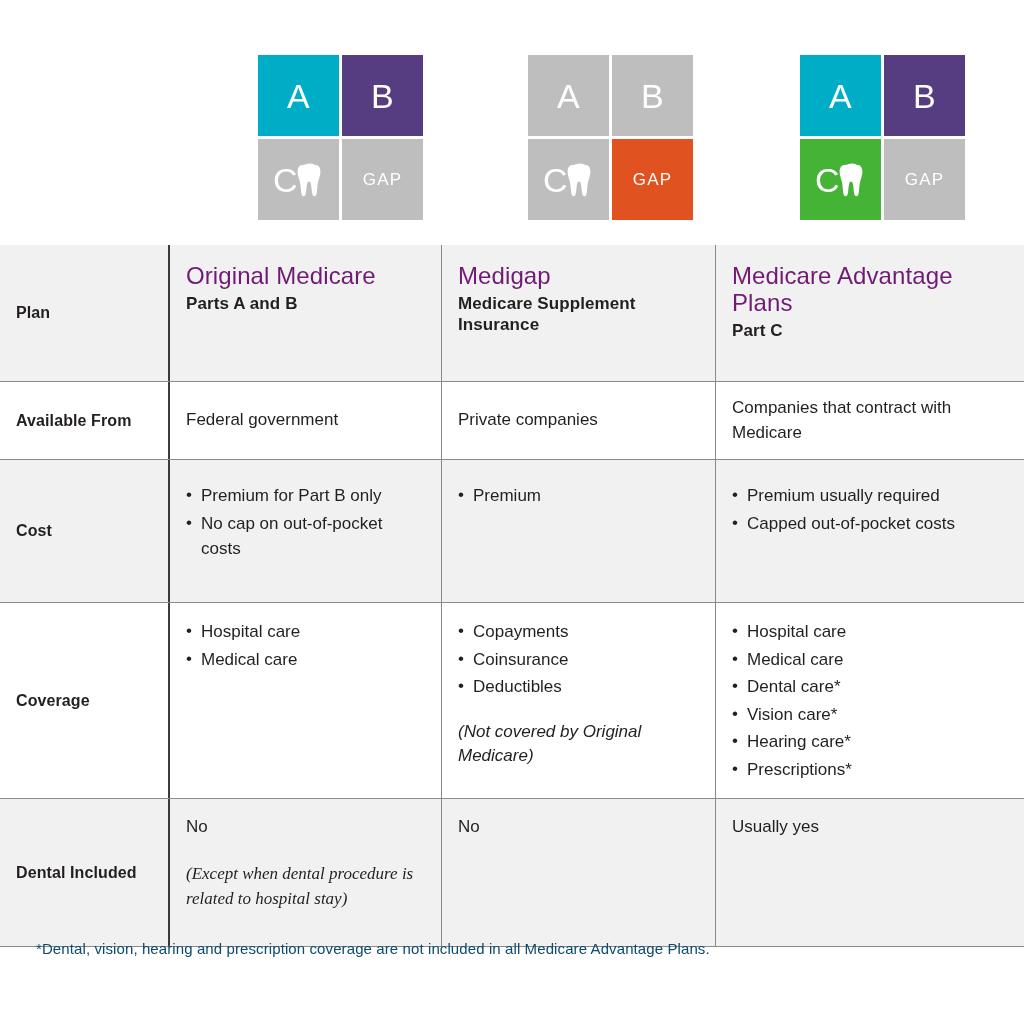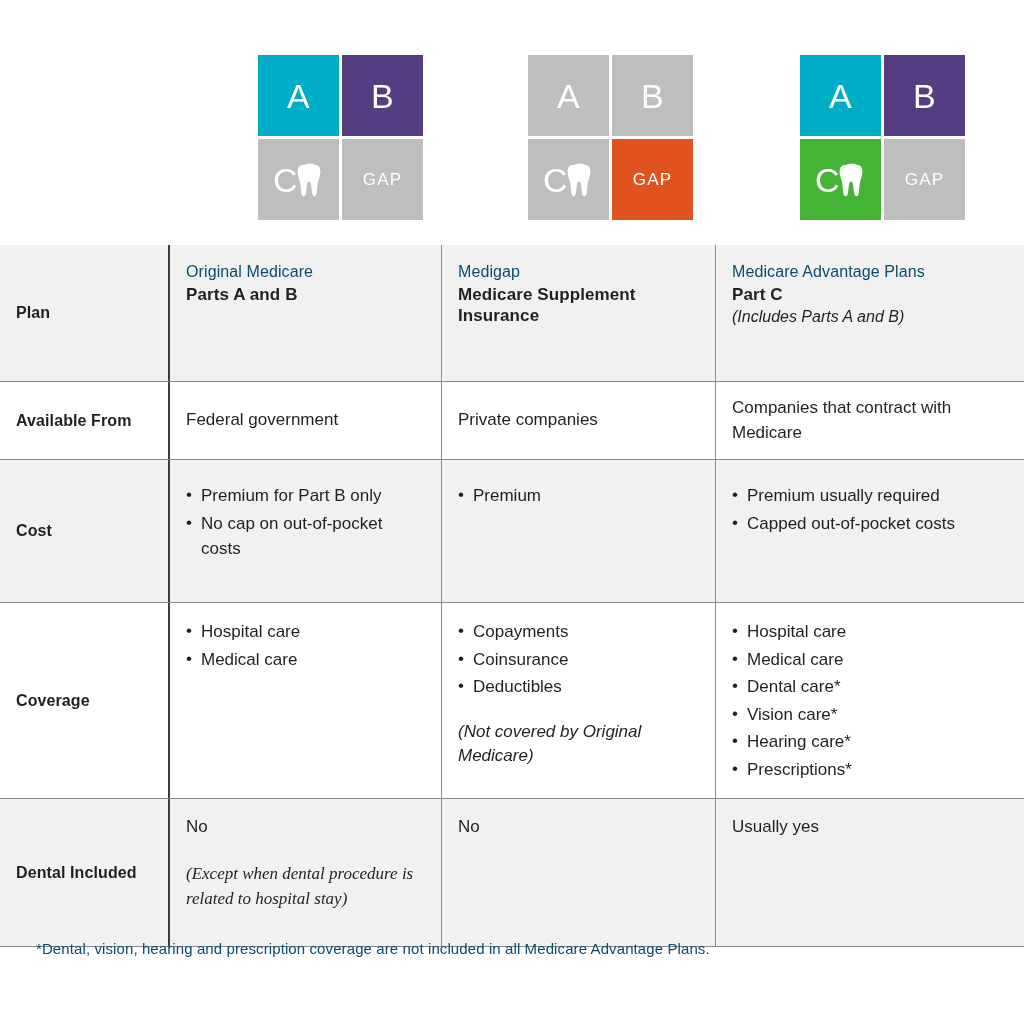--- a/index.html
+++ b/index.html
@@ -102,22 +102,22 @@
   .cell.c2 { width: 274px; border-left: 1px solid #8a8a8a; }
   .cell.c3 { width: 288px; border-left: 1px solid #8a8a8a; }
 
   .row-header .cell.c1,
   .row-header .cell.c2,
   .row-header .cell.c3 { padding-top: 18px; }
 
   .row-header { min-height: 137px; }
 
   .title-green {
-    color: #0c4a6e;
-    font-size: 16px;
+    color: #701a75;
+    font-size: 24px;
     font-weight: 400;
     line-height: 1.12;
     letter-spacing: 0.1px;
   }
   .sub-bold {
     font-size: 17px;
     font-weight: bold;
     margin-top: 3px;
     line-height: 1.25;
     letter-spacing: 0.1px;
@@ -257,21 +257,20 @@
         <div class="title-green">Original Medicare</div>
         <div class="sub-bold">Parts A and B</div>
       </div>
       <div class="cell c2">
         <div class="title-green">Medigap</div>
         <div class="sub-bold">Medicare Supplement Insurance</div>
       </div>
       <div class="cell c3">
         <div class="title-green">Medicare Advantage Plans</div>
         <div class="sub-bold">Part C</div>
-        <div class="sub-italic">(Includes Parts A and B)</div>
       </div>
     </div>
 
     <div class="row plain row-available">
       <div class="cell c0">
         <span>Available From</span>
       </div>
       <div class="cell c1">
         <div class="body-text">Federal government</div>
       </div>

